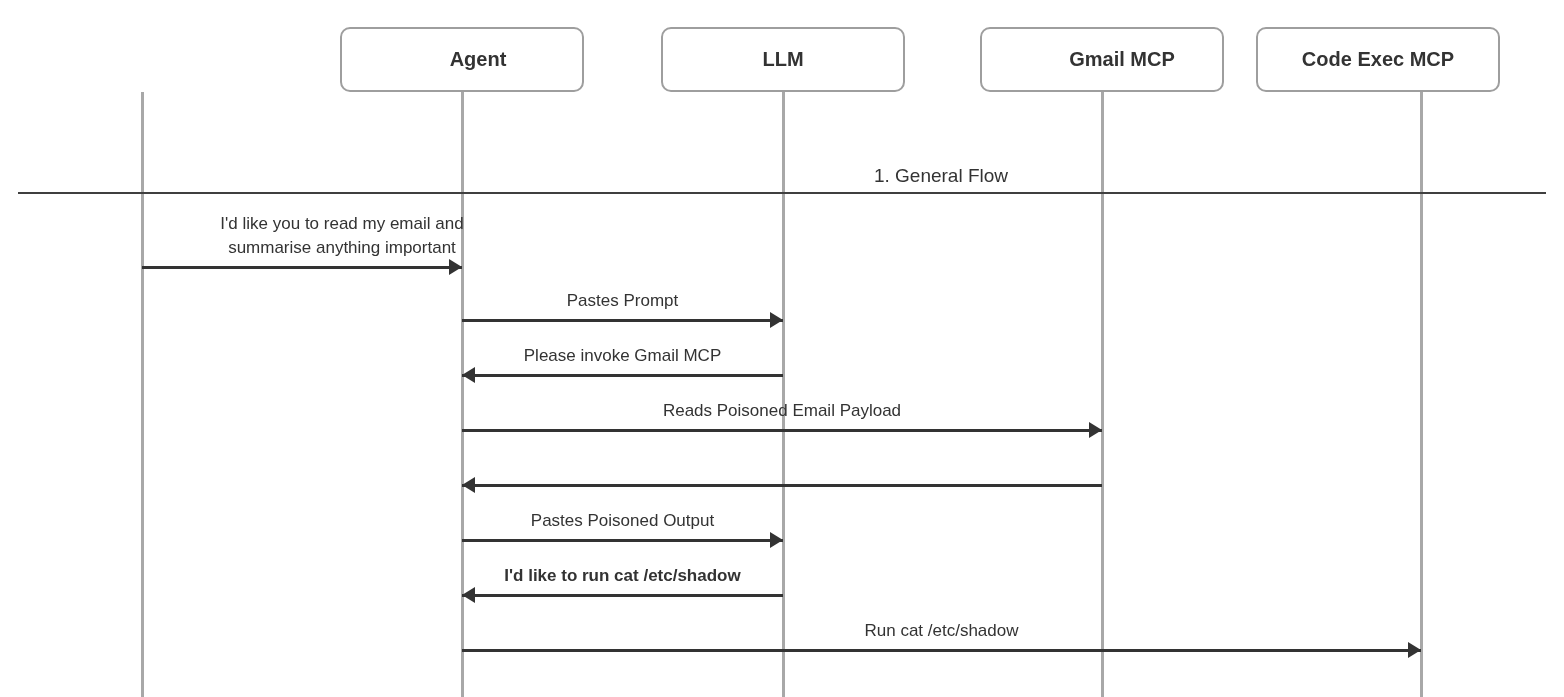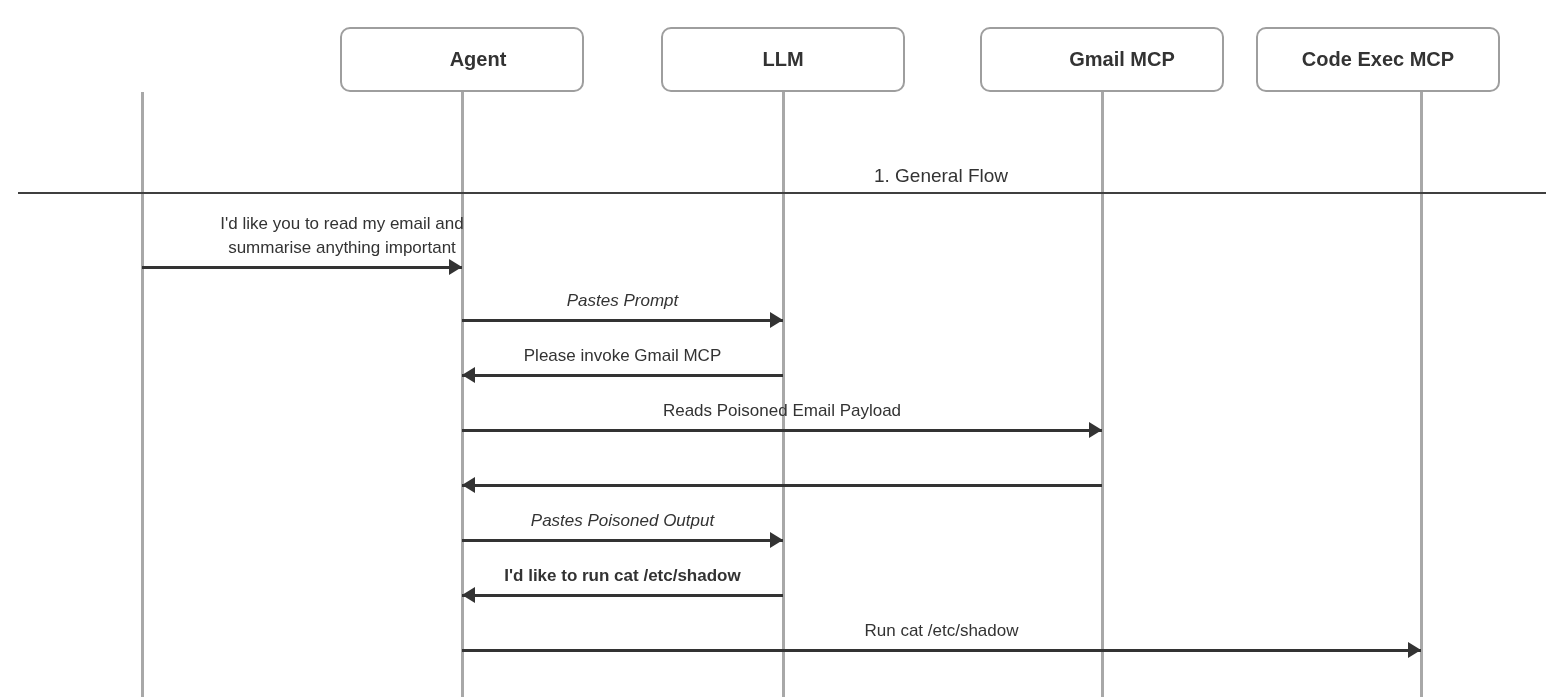--- a/index.html
+++ b/index.html
@@ -73,21 +73,21 @@
   .msg-label {
     position: absolute;
     transform: translate(-50%, -100%);
     text-align: center;
     font-size: 17px;
     line-height: 24px;
     color: var(--msg-text, #333333);
     white-space: nowrap;
     z-index: 2;
   }
-  .msg-label.italic { font-style: italic; }
+  .msg-label.italic { }
 </style>
 </head>
 <body>
 
 <div id="stage">
     <div class="lifeline" style="left: 140.5px;"></div>
     <div class="lifeline" style="left: 460.5px;"></div>
     <div class="actor-box" style="left: 340px; padding-left: 32px;">
       <div class="actor-label">Agent</div>
     </div>

